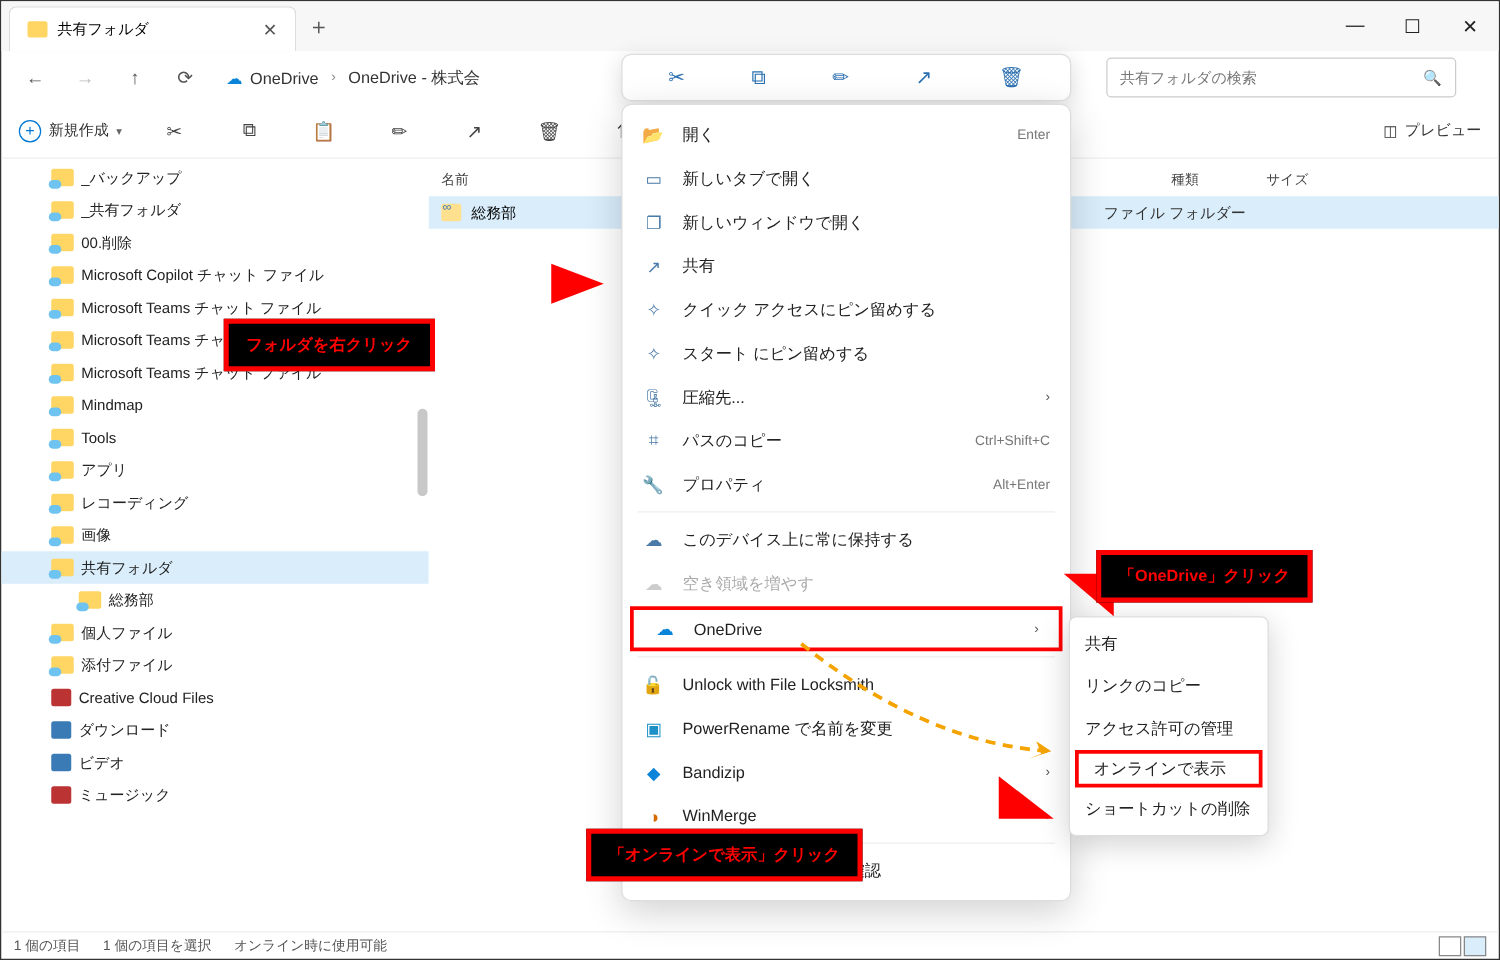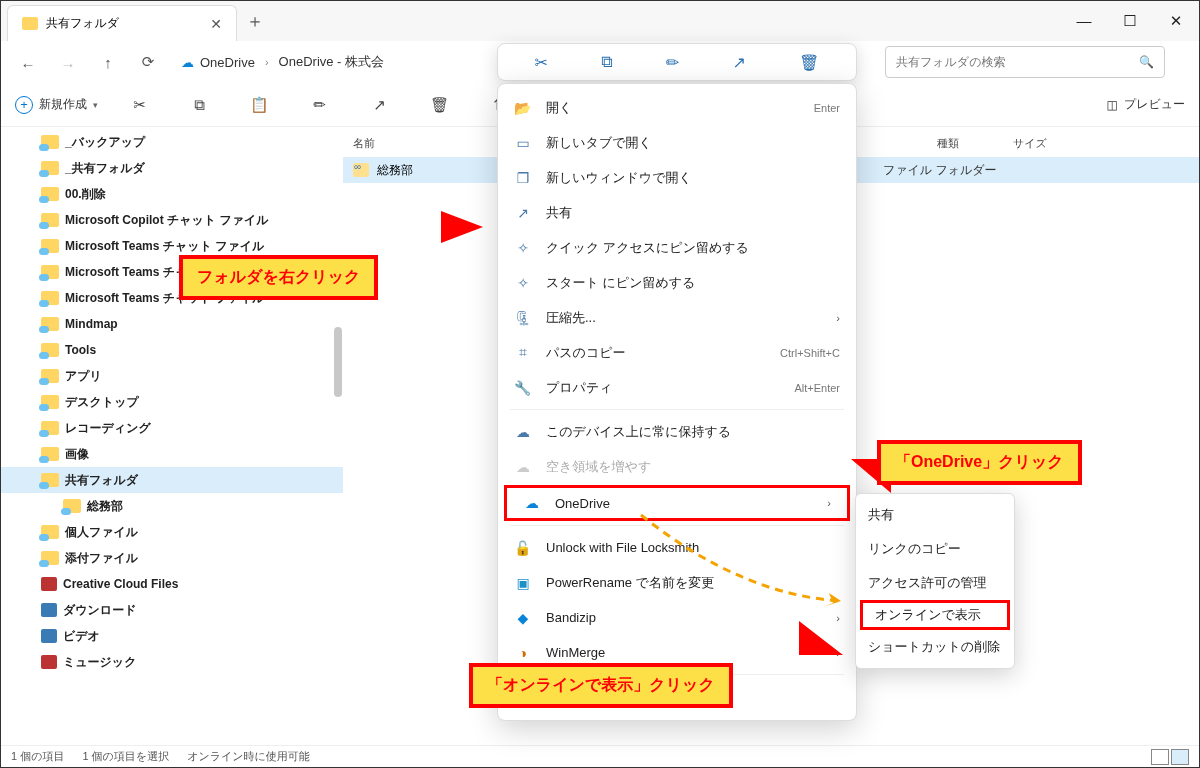--- a/index.html
+++ b/index.html
@@ -22,21 +22,21 @@
 .search { width: 280px; height: 32px; border: 1px solid #ccc; border-radius: 4px; display: flex; align-items: center; padding: 0 10px; font-size: 12px; color: #777; margin-right: 24px; }
 .search .sicon { margin-left: auto; }
 
 .toolbar { height: 44px; display: flex; align-items: center; padding: 0 14px; gap: 24px; border-bottom: 1px solid #eee; }
 .tbtn { display: flex; align-items: center; gap: 6px; font-size: 12px; color: #333; }
 .tbtn .plus { width: 18px; height: 18px; border: 1.4px solid #0078d4; border-radius: 50%; display: flex; align-items: center; justify-content: center; color: #0078d4; font-size: 13px; line-height: 1; }
 .ticon { width: 36px; height: 30px; display: flex; align-items: center; justify-content: center; color: #444; font-size: 15px; }
 .preview { margin-left: auto; display: flex; align-items: center; gap: 6px; font-size: 12px; color: #333; }
 
 .body { display: flex; height: calc(100% - 146px); }
-.tree { width: 342px; overflow: hidden; padding-top: 2px; position: relative; font-weight: bold; }
+.tree { width: 342px; overflow: hidden; padding-top: 2px; position: relative; }
 .tree-scroll { position: absolute; right: 0; top: 0; width: 10px; height: 100%; }
 .tree-scroll .thumb { position: absolute; right: 1px; top: 200px; width: 8px; height: 70px; background: #c8c8c8; border-radius: 4px; }
 .trow { display: flex; align-items: center; height: 26px; font-size: 12px; color: #222; padding-left: 40px; gap: 6px; }
 .trow.sel { background: #d9edfb; }
 .trow.child { padding-left: 62px; }
 .cloud-folder { position: relative; width: 18px; height: 14px; background: #ffd564; border-radius: 2px; }
 .cloud-folder::after { content: ""; position: absolute; left: -2px; bottom: -2px; width: 10px; height: 7px; background: #6ec3f0; border-radius: 4px; }
 .other-ico { width: 16px; height: 14px; border-radius: 2px; }
 
 .main { flex: 1; display: flex; flex-direction: column; }
@@ -63,21 +63,21 @@
 .mi .hint { margin-left: auto; font-size: 11px; color: #777; }
 .mi .sub { margin-left: auto; font-size: 11px; color: #555; }
 .mi.disabled { color: #aaa; }
 .sep { height: 1px; background: #eee; margin: 4px 12px; }
 .od-hl { border: 3px solid #ff0000; margin: 1px 6px; }
 
 .submenu { position: absolute; left: 854px; top: 492px; width: 160px; background: #fff; border: 1px solid #ddd; border-radius: 6px; box-shadow: 0 6px 24px rgba(0,0,0,0.18); padding: 4px 0; z-index: 60; }
 .smi { height: 34px; display: flex; align-items: center; padding: 0 12px; font-size: 13px; color: #222; }
 .smi.hl { border: 3px solid #ff0000; margin: 0 4px; height: 30px; }
 
-.callout { position: absolute; background: #fde047; border: 4px solid #ff0000; padding: 8px 14px; font-size: 16px; font-weight: 700; color: #ff0000; z-index: 70; }
+.callout { position: absolute; background: #000000; border: 4px solid #ff0000; padding: 8px 14px; font-size: 13px; font-weight: 700; color: #ff0000; z-index: 70; }
 .arrow-tri { position: absolute; width: 0; height: 0; z-index: 69; }
 
 .dashed-arrow { position: absolute; z-index: 55; }
 </style>
 </head>
 <body>
 
 <div class="titlebar">
   <div class="tab">
     <div class="folder-ico"></div>
@@ -166,24 +166,20 @@
         <div class="trow">
           <span class="cloud-folder"></span>
           <span>Tools</span>
         </div>
         <div class="trow">
           <span class="cloud-folder"></span>
           <span>アプリ</span>
         </div>
         <div class="trow">
           <span class="cloud-folder"></span>
-          <span>デスクトップ</span>
-        </div>
-        <div class="trow">
-          <span class="cloud-folder"></span>
           <span>レコーディング</span>
         </div>
         <div class="trow">
           <span class="cloud-folder"></span>
           <span>画像</span>
         </div>
         <div class="trow sel">
           <span class="cloud-folder"></span>
           <span>共有フォルダ</span>
         </div>

